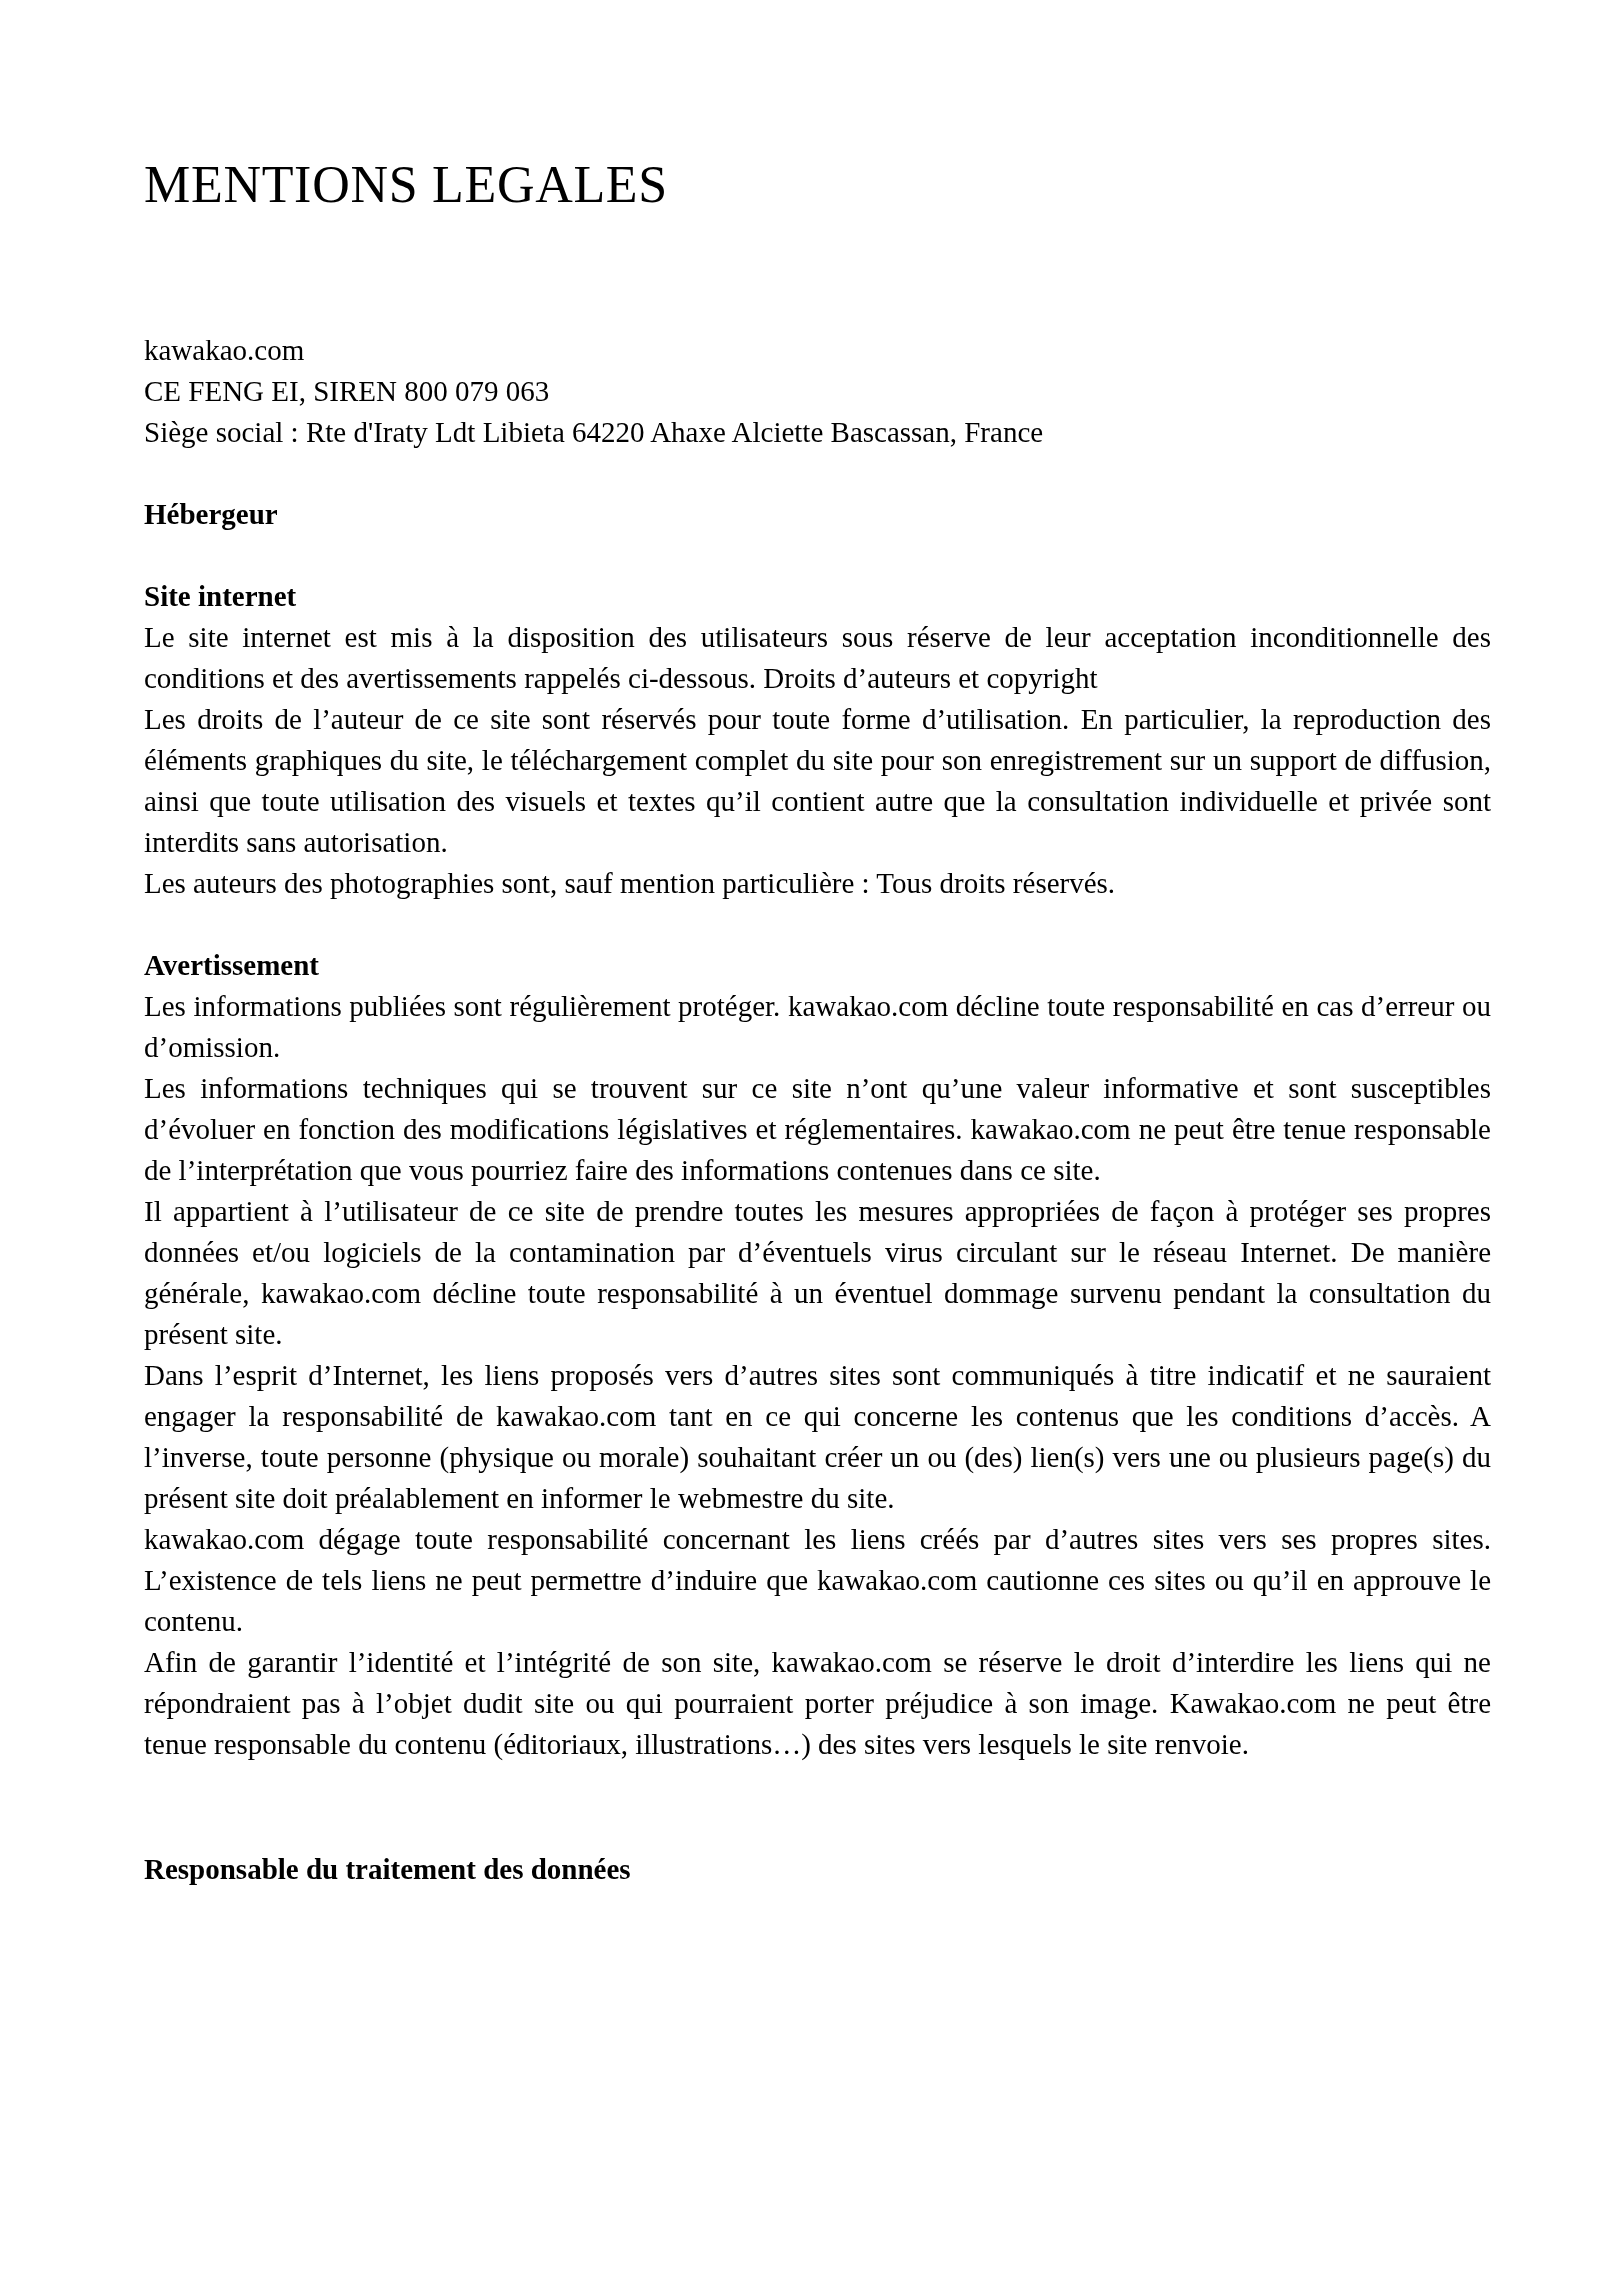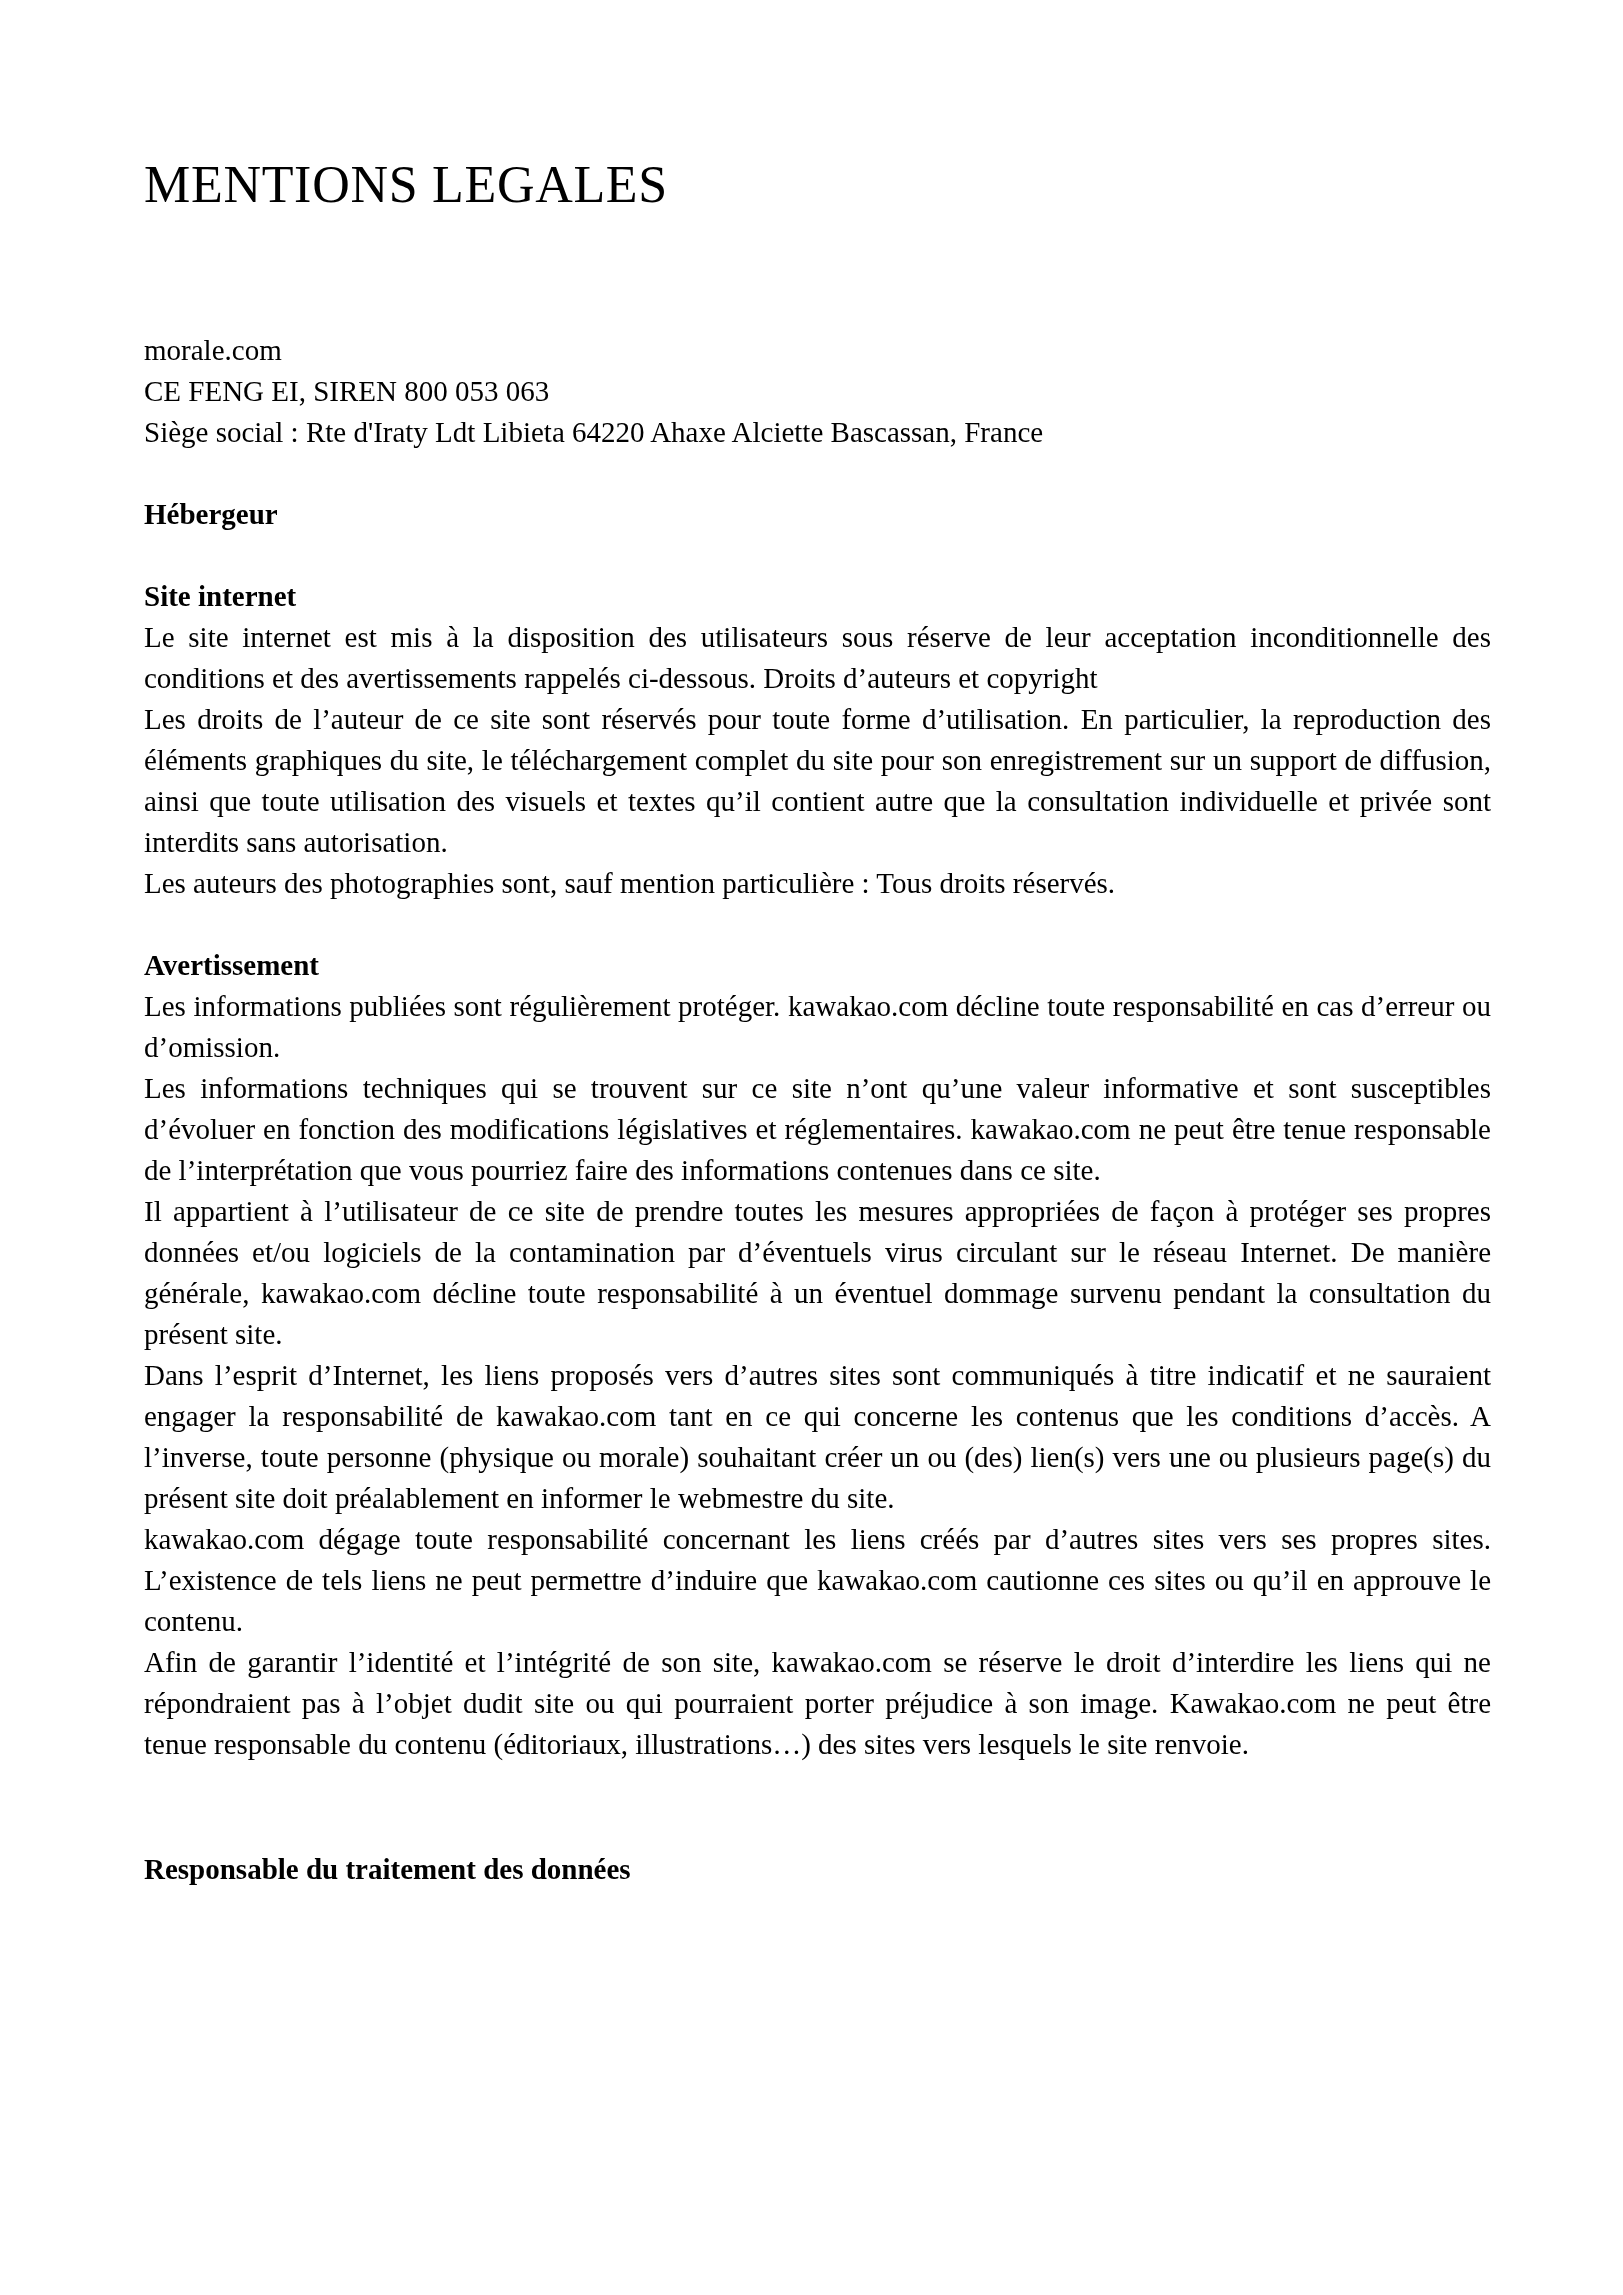--- a/index.html
+++ b/index.html
@@ -50,22 +50,22 @@
   }
 </style>
 </head>
 <body>
 
 <main class="page">
 
   <h1 class="doc-title">MENTIONS LEGALES</h1>
 
   <div class="info-block">
-    <p>morale.com</p>
-    <p>CE FENG EI, SIREN 800 053 063</p>
+    <p>kawakao.com</p>
+    <p>CE FENG EI, SIREN 800 079 063</p>
     <p>Siège social : Rte d'Iraty Ldt Libieta 64220 Ahaxe Alciette Bascassan, France</p>
   </div>
 
   <section class="section">
     <h2>Hébergeur</h2>
   </section>
 
   <section class="section">
     <h2>Site internet</h2>
     <p>Le site internet est mis à la disposition des utilisateurs sous réserve de leur acceptation inconditionnelle des conditions et des avertissements rappelés ci-dessous. Droits d’auteurs et copyright</p>

